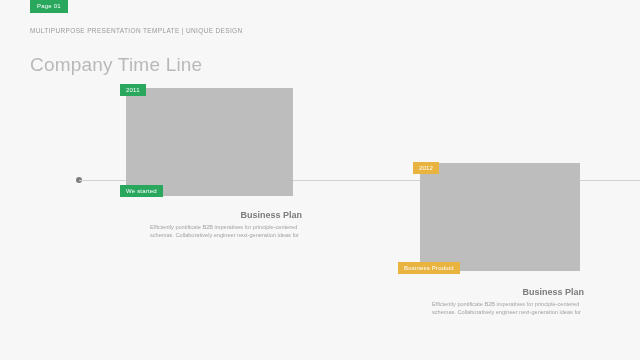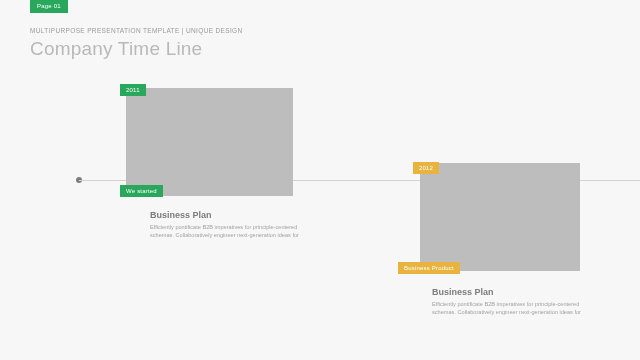--- a/index.html
+++ b/index.html
@@ -45,21 +45,21 @@
   }
   .eyebrow {
     font-size: 6.5px;
     letter-spacing: 0.35px;
     color: #9a9a9a;
     text-transform: uppercase;
     line-height: 9px;
     white-space: nowrap;
   }
   .page-title {
-    margin-top: 3px;
+    margin-top: 19px;
     font-size: 19px;
     font-weight: 400;
     color: #b9b9b9;
     letter-spacing: 0.2px;
     line-height: 22px;
     white-space: nowrap;
   }
 
   
   .timeline-axis {
@@ -101,20 +101,21 @@
   .caption {
     position: absolute;
     width: 152px;
   }
   .caption-title {
     font-size: 9px;
     font-weight: bold;
     color: #7c7c7c;
     line-height: 12px;
     margin: 0 0 2px 0;
+    text-align: right;
   }
   .caption-body {
     font-size: 5.6px;
     color: #a3a3a3;
     line-height: 8.4px;
     margin: 0;
   }
 
   
   #photo-1    { left: 126px; top: 88px;  width: 167px; height: 108px; }

